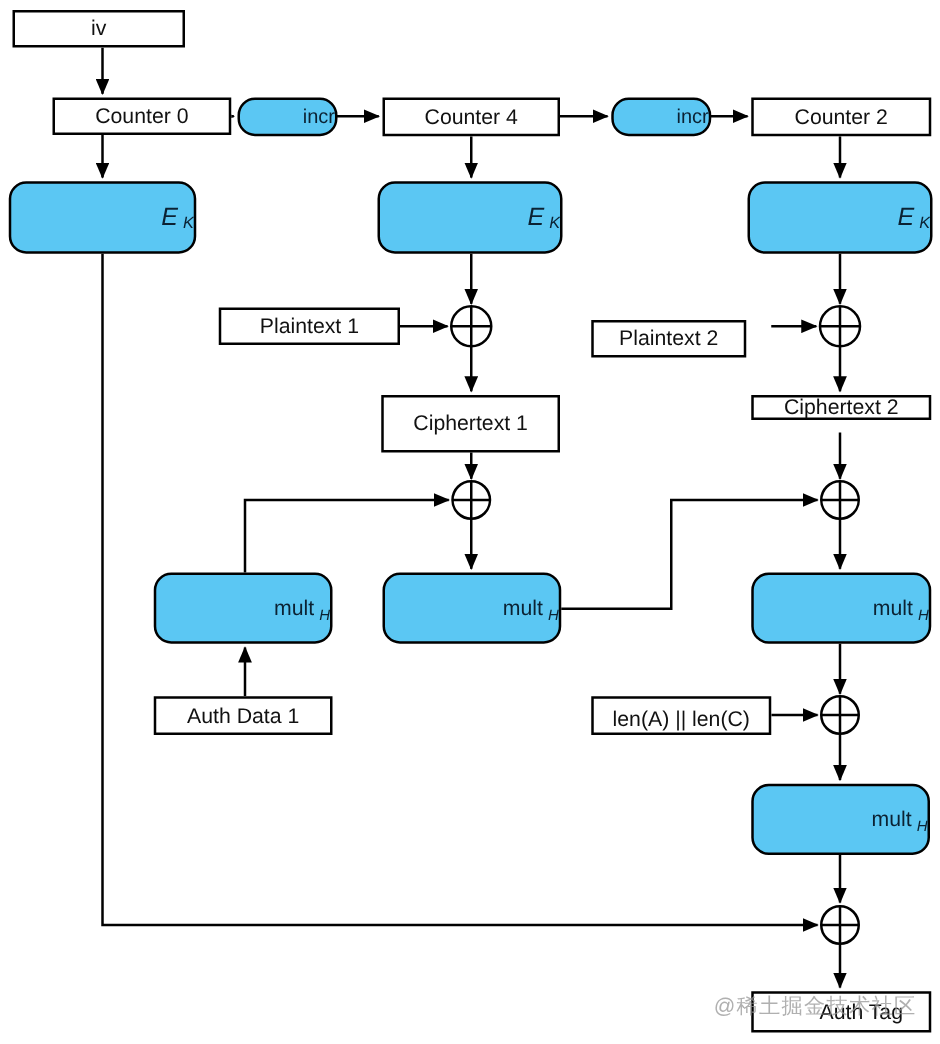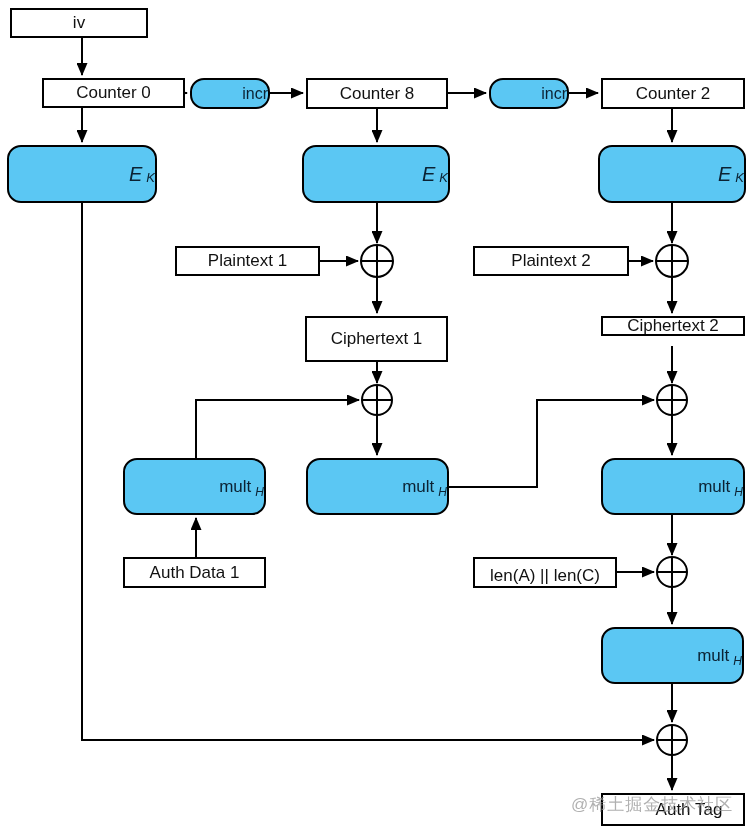--- a/index.html
+++ b/index.html
@@ -120,32 +120,32 @@
 
   <div class="box" style="left:10px;top:8px;width:138px;height:30px;">
     <span>iv</span>
   </div>
 
   <div class="box" style="left:10px;top:78px;width:143px;height:30px;margin-left:32px;">
     <span>Counter 0</span>
   </div>
 
   <div class="box" style="left:306px;top:78px;width:142px;height:31px;">
-    <span>Counter 8</span>
+    <span>Counter 4</span>
   </div>
 
   <div class="box" style="left:601px;top:78px;width:144px;height:31px;">
     <span>Counter 2</span>
   </div>
 
   <div class="box" style="left:175px;top:246px;width:145px;height:30px;">
     <span>Plaintext 1</span>
   </div>
 
-  <div class="box" style="left:473px;top:246px;width:156px;height:30px;">
+  <div class="box" style="left:473px;top:256px;width:124px;height:30px;">
     <span>Plaintext 2</span>
   </div>
 
   <div class="box" style="left:305px;top:316px;width:143px;height:46px;">
     <span>Ciphertext 1</span>
   </div>
 
   <div class="box" style="left:601px;top:316px;width:144px;height:20px;">
     <span>Ciphertext 2</span>
   </div>

